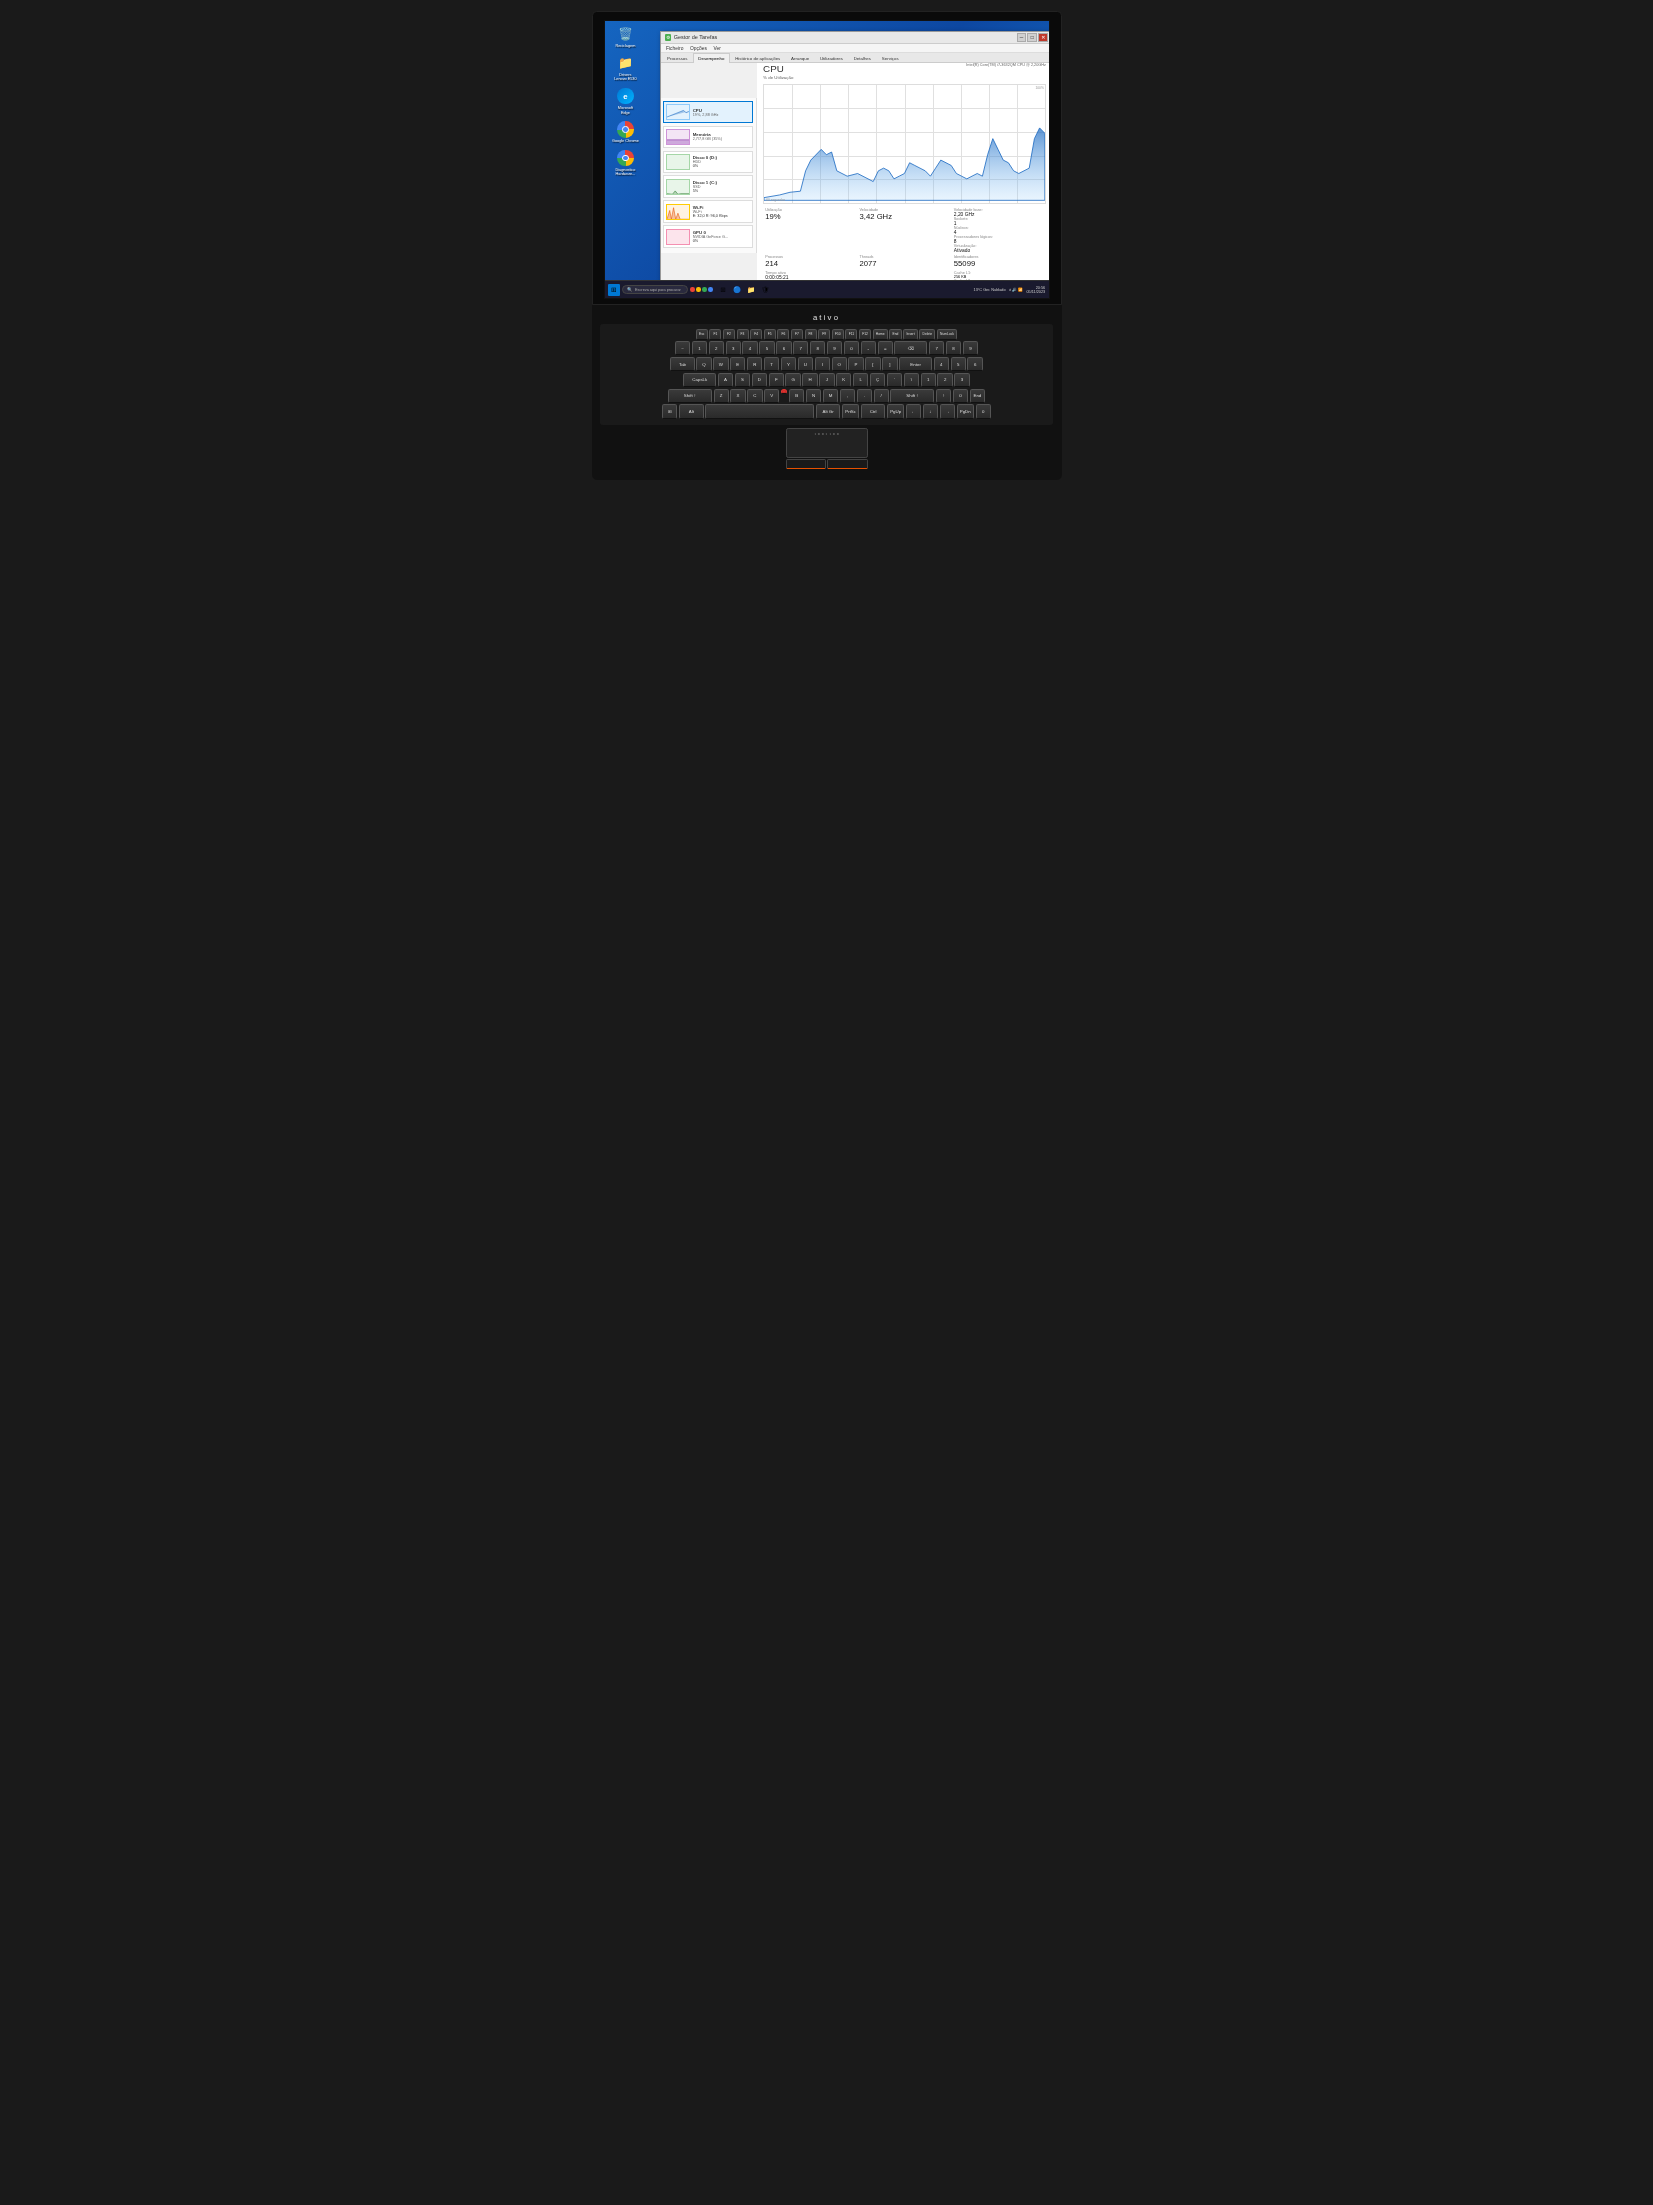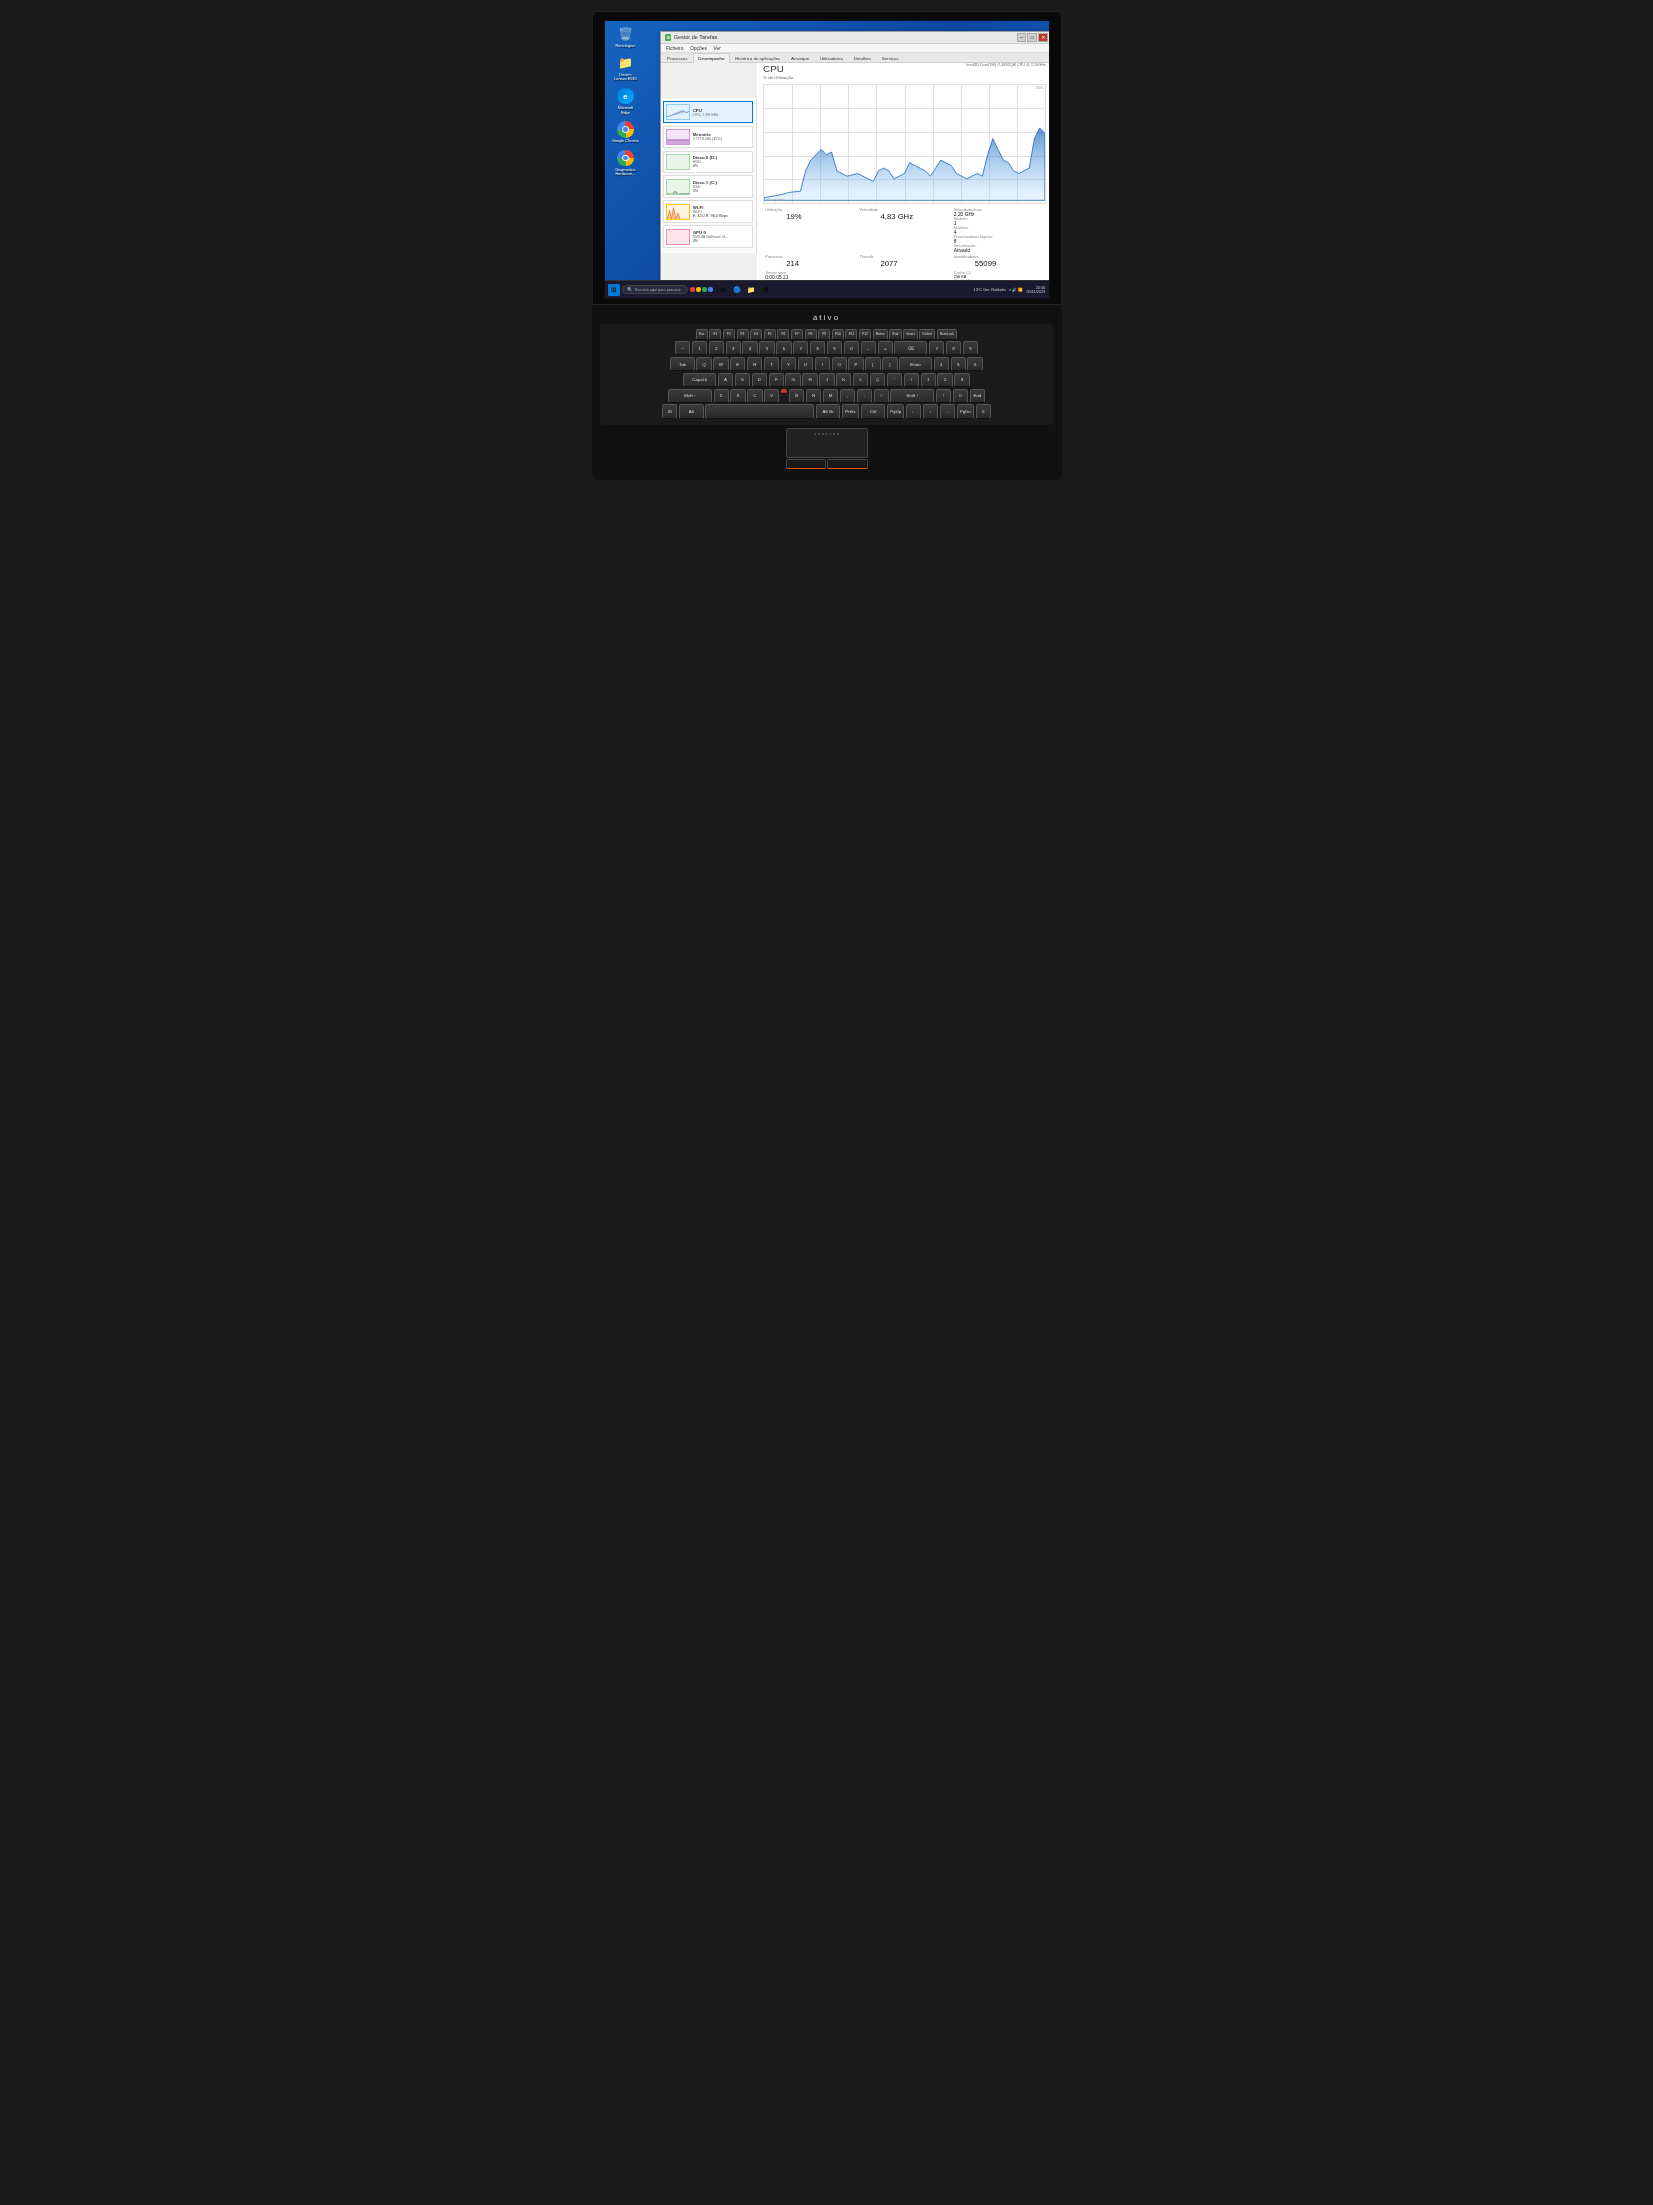--- a/index.html
+++ b/index.html
@@ -357,21 +357,20 @@
 
     .stat-label {
       color: #888;
       font-size: 3.8px;
     }
 
     .stat-value {
       color: #111;
       font-size: 7.7px;
       font-weight: 300;
-      margin-left: 21px;
     }
 
     .stat-value-small {
       color: #111;
       font-size: 4.9px;
     }
 
     
     .tm-bottom {
       padding: 2.2px 4.4px;
@@ -770,21 +769,21 @@
                 <div class="cpu-graph-time">60 segundos</div>
               </div>
 
               <div class="cpu-stats">
                 <div class="stat-block">
                   <div class="stat-label">Utilização</div>
                   <div class="stat-value">19%</div>
                 </div>
                 <div class="stat-block">
                   <div class="stat-label">Velocidade</div>
-                  <div class="stat-value">4,83 GHz</div>
+                  <div class="stat-value">3,42 GHz</div>
                 </div>
                 <div class="stat-block">
                   <div class="stat-label">Velocidade base:</div>
                   <div class="stat-value-small">2,20 GHz</div>
                   <div class="stat-label">Sockets:</div>
                   <div class="stat-value-small">1</div>
                   <div class="stat-label">Núcleos:</div>
                   <div class="stat-value-small">4</div>
                   <div class="stat-label">Processadores lógicos:</div>
                   <div class="stat-value-small">8</div>

